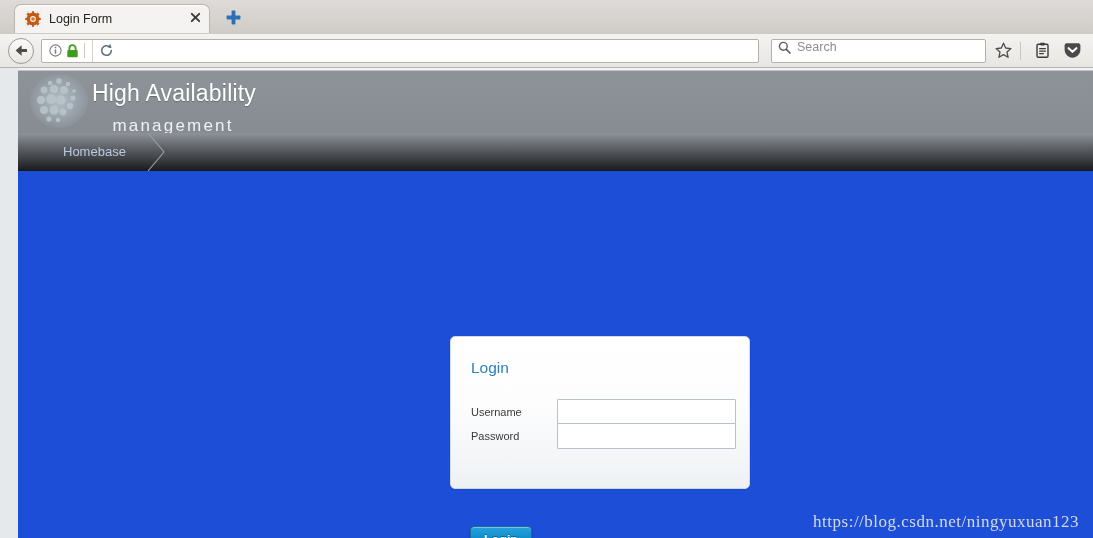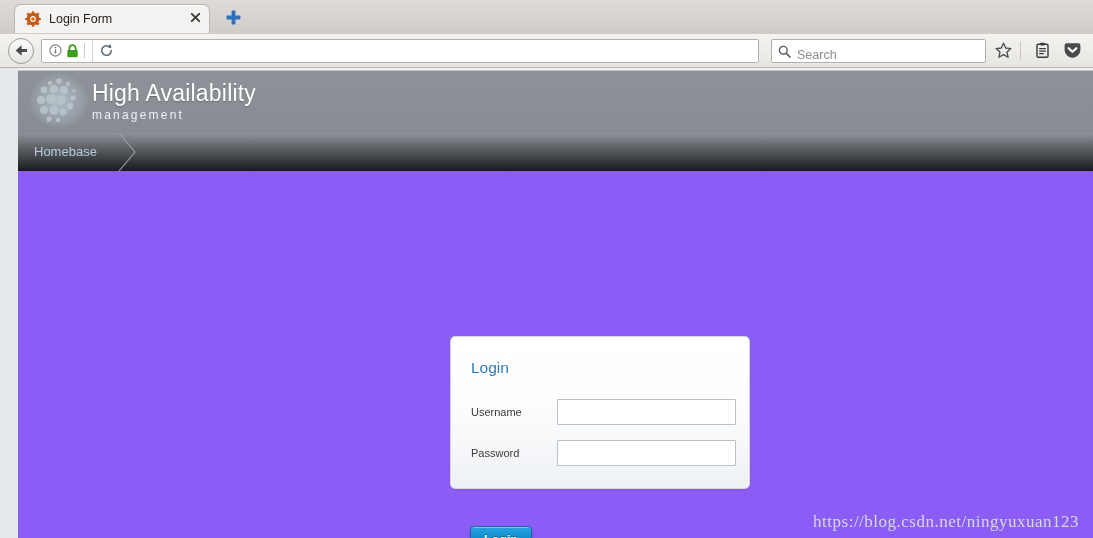--- a/index.html
+++ b/index.html
@@ -78,21 +78,21 @@
   }
   .url-text b { color: #1a1a1a; font-weight: 700; }
   .url-reload {
     width: 28px; height: 22px; flex: 0 0 28px;
     border-left: 1px solid #d6d3cf;
     display: flex; align-items: center; justify-content: center;
   }
   .searchbar {
     width: 215px; height: 24px; margin-left: 12px; flex: 0 0 215px;
     background: #fff; border: 1px solid #b4b1ad; border-radius: 2px;
-    display: flex; align-items: flex-end; padding: 0 6px;
+    display: flex; align-items: flex-start; padding: 0 6px;
   }
   .search-ph { font-size: 12.5px; color: #8e8e8e; margin-left: 6px; }
   .tool-ico {
     width: 26px; height: 26px; margin-left: 4px; flex: 0 0 26px;
     display: flex; align-items: center; justify-content: center;
   }
   .tool-sep { width:1px; height:18px; background:#c9c6c2; margin:0 4px; flex:0 0 1px;}
 
   
   .page {
@@ -112,58 +112,58 @@
     position: absolute; left: 12px; top: 6px; width: 58px; height: 54px;
   }
   .brand {
     position: absolute; left: 74px; top: 12px; color: #ffffff;
   }
   .brand-title {
     font-size: 23px; font-weight: 400; letter-spacing: .2px;
     line-height: 27px; text-shadow: 0 1px 1px rgba(0,0,0,.25); text-align: center;
   }
   .brand-sub {
-    font-size: 12px; letter-spacing: 2.2px; color: #edf1f4;
-    text-align: left; margin-top: 1px; padding-right: 2px;
+    font-size: 17px; letter-spacing: 2.2px; color: #edf1f4;
+    text-align: center; margin-top: 9px; padding-right: 2px;
   }
   .navbar-app {
     position: absolute; left: 18px; top: 65px; right: 0; height: 38px;
     background: linear-gradient(180deg, #8f9399 0%, #5f6368 38%, #2d3033 82%, #17191b 100%);
-    display: flex; align-items: center;
+    display: flex; align-items: center; padding-left: 29px;
   }
   .navbar-app .navtab {
     font-size: 13px; color: #b9c9de; padding: 0 20px 0 16px;
     line-height: 38px;
   }
   .nav-chevron { width: 26px; height: 38px; position: relative; }
 
   .content {
     position: absolute; left: 18px; top: 103px; right: 0; bottom: 0;
-    background: #8b5cf6;
+    background: #1d4ed8;
   }
 
   
   .login-panel {
     position: absolute; left: 432px; top: 165px;
     width: 300px; height: 153px;
     background: linear-gradient(180deg, #ffffff 0%, #fdfdfe 45%, #eef1f4 100%);
     border: 1px solid #d3d8dd;
     border-radius: 5px;
     box-shadow: 0 1px 2px rgba(0,0,0,.07);
   }
   .login-title {
     position: absolute; left: 20px; top: 22px;
     font-size: 15.5px; color: #2e7ebb; font-weight: 400;
   }
   .field-row {
     position: absolute; left: 20px; width: 262px; height: 26px;
     display: flex; align-items: center;
   }
   .field-row.r1 { top: 62px; }
-  .field-row.r2 { top: 103px; }
+  .field-row.r2 { top: 86px; }
   .field-label {
     width: 86px; flex: 0 0 86px;
     font-size: 11px; color: #3a3a3a;
   }
   .field-input {
     flex: 1 1 auto; height: 26px;
     background: #ffffff; border: 1px solid #b9c0c7;
     border-radius: 1px;
   }
   .login-button {

